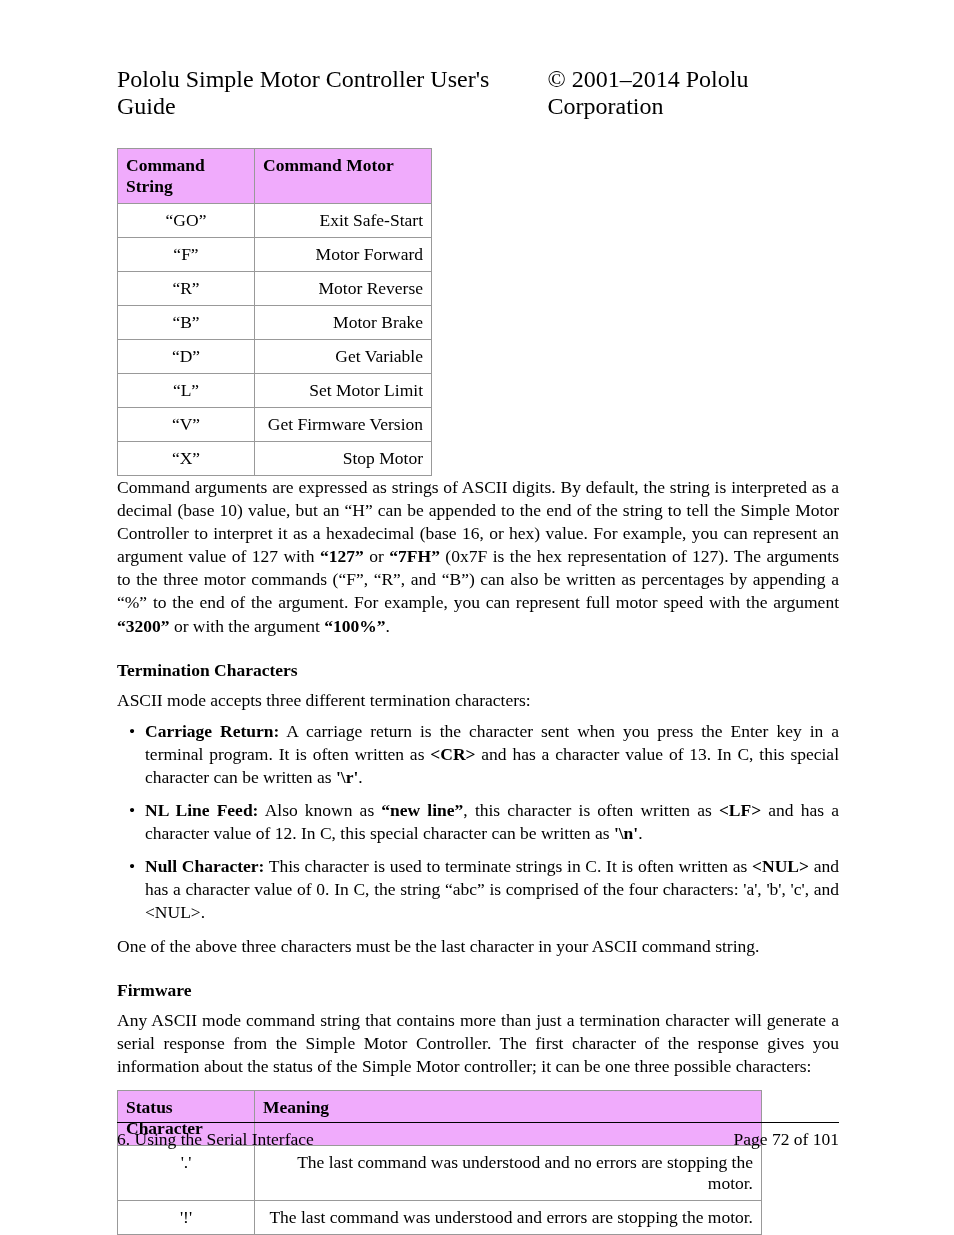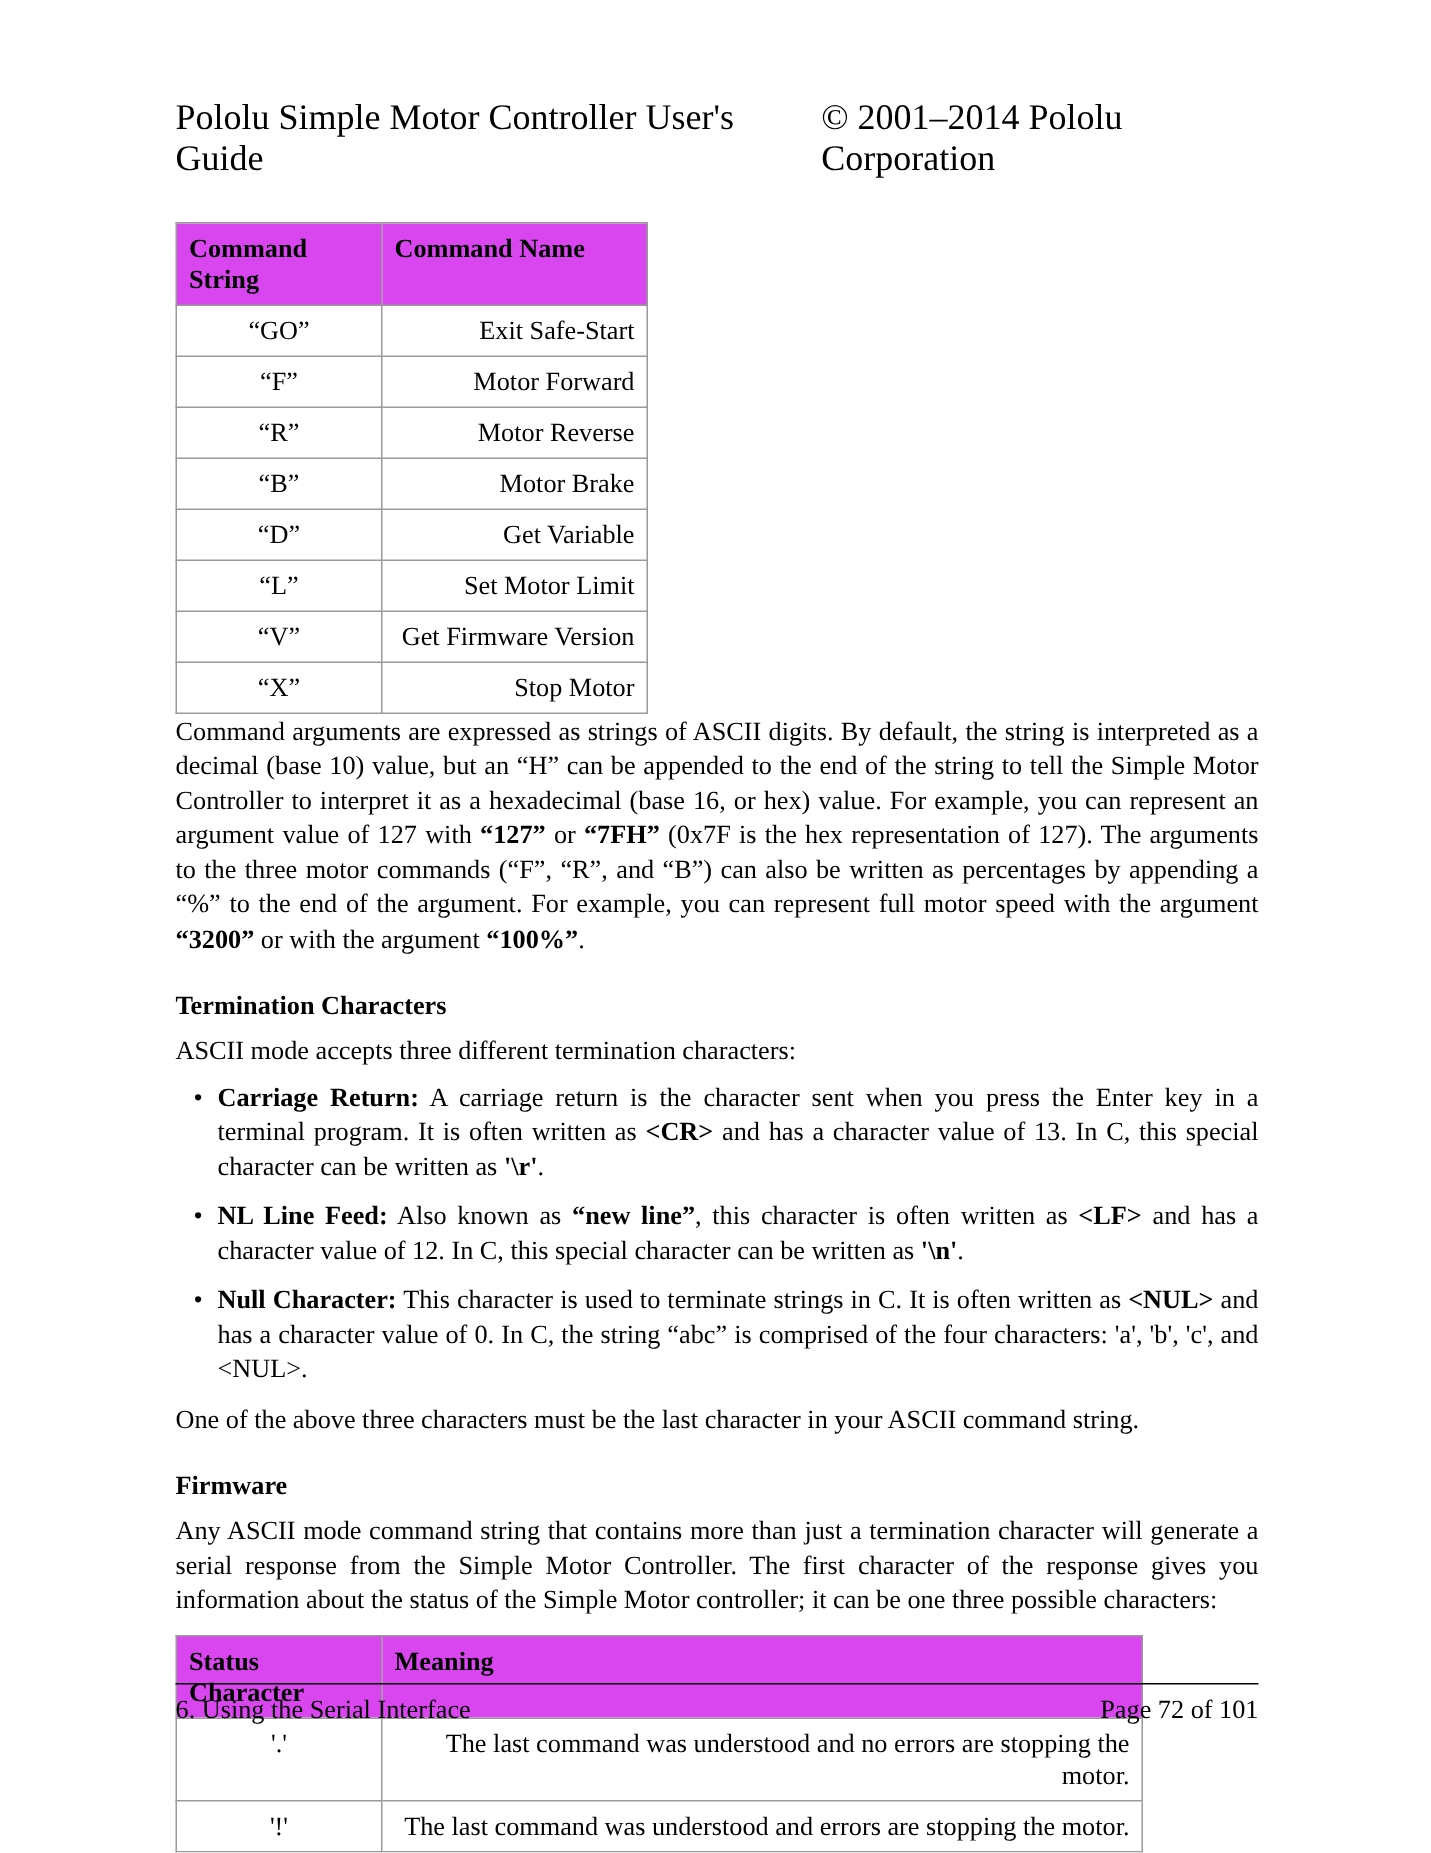--- a/index.html
+++ b/index.html
@@ -32,21 +32,21 @@
   }
   th, td {
     border: 1px solid #999;
     padding: 6px 8px;
     vertical-align: top;
     text-align: right;
   }
   th {
     text-align: left;
     font-weight: bold;
-    background: #d946ef;
+    background: #f0abfc;
   }
   .cmd-table td.string { text-align: center; width: 120px; }
   .cmd-table td.name { width: 160px; }
   .status-table td.char { text-align: center; width: 120px; }
   .status-table td.meaning { width: 490px; }
   h3 {
     font-size: 17.5px;
     font-weight: bold;
     margin: 22px 0 8px 0;
   }
@@ -93,21 +93,21 @@
 
   <div class="header-row">
     <span>Pololu Simple Motor Controller User's Guide</span>
     <span>© 2001–2014 Pololu Corporation</span>
   </div>
 
   <table class="cmd-table">
     <tbody>
         <tr>
       <th>Command String</th>
-      <th>Command Name</th>
+      <th>Command Motor</th>
     </tr>
     <tr>
           <td class="string">“GO”</td>
           <td class="name">Exit Safe-Start</td>
         </tr>
     <tr>
           <td class="string">“F”</td>
           <td class="name">Motor Forward</td>
         </tr>
     <tr>

